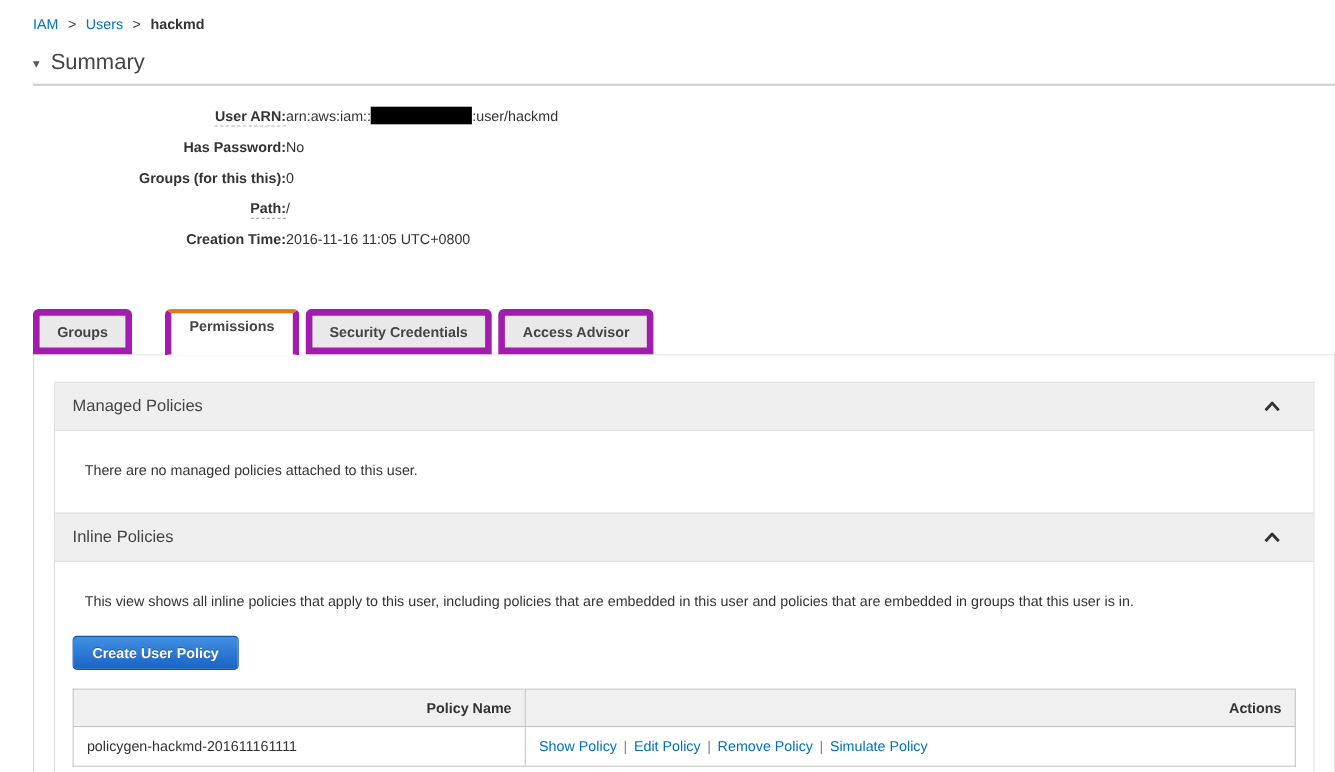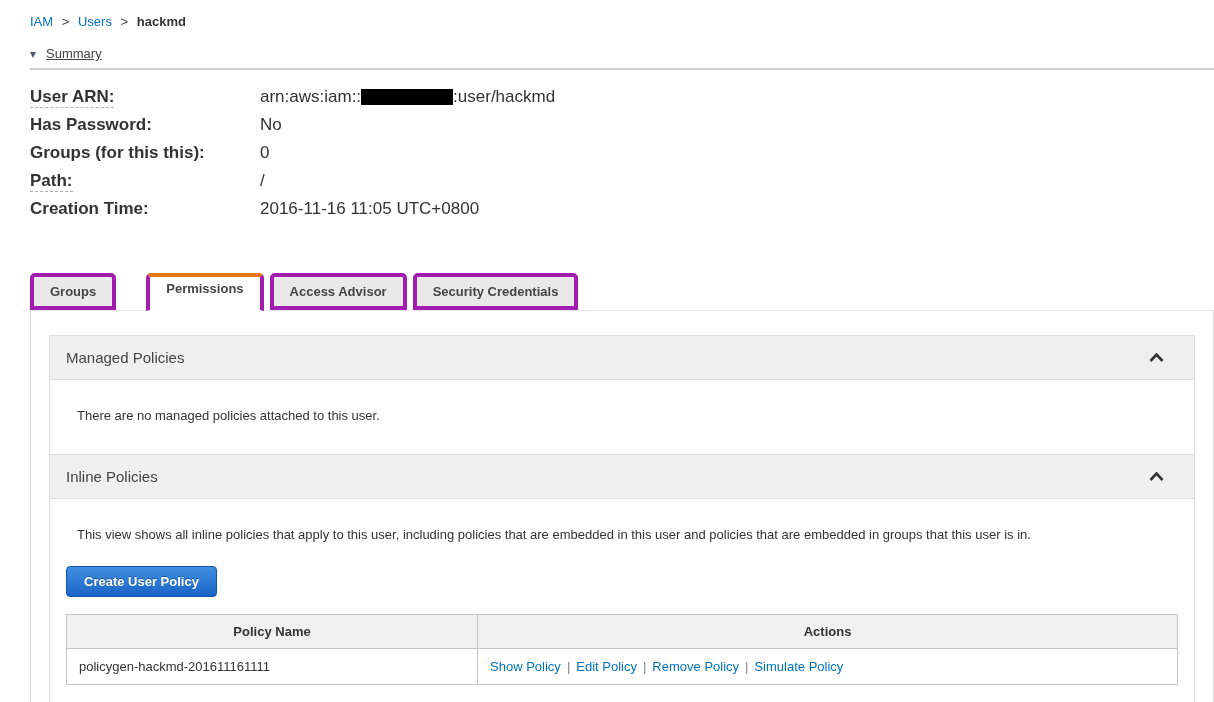--- a/index.html
+++ b/index.html
@@ -13,36 +13,36 @@
 
   
   .breadcrumb { padding: 14px 0 0 30px; font-size: 13px; }
   .crumb-link { color: #0073bb; text-decoration: none; cursor: pointer; text-align: center; }
   .crumb-sep { color: #444; margin: 0 5px; }
   .crumb-current { font-weight: bold; color: #333; }
 
   
   .summary-header { margin: 17px 0 0 30px; display: flex; align-items: center; cursor: pointer; }
   .summary-caret { font-size: 12px; color: #545b64; margin-right: 10px; }
-  .summary-title { font-size: 13px; color: #444; text-decoration: underline; }
+  .summary-title { font-size: 20px; color: #444; }
   .summary-rule { border: none; border-top: 2px solid #cfcfcf; margin: 7px 0 0 30px; }
 
   
-  .fields { margin: 13px 0 4px 30px; font-size: 17px; }
+  .fields { margin: 13px 0 4px 30px; font-size: 13px; text-align: right; }
   .field-row { display: flex; align-items: center; height: 28px; }
   .field-label { width: 230px; font-weight: bold; color: #333; }
   .field-label .tip { border-bottom: 1px dashed #b0b0b0; padding-bottom: 1px; }
   .field-value { color: #333; display: flex; align-items: center; }
   .redacted-box { display: inline-block; width: 92px; height: 16px; background: #000; vertical-align: middle; }
 
   
   .tabs { margin: 50px 0 0 30px; display: flex; position: relative; z-index: 2; }
   .tab {
     background: #e9e9e9;
-    border: 4px solid #a21caf;
+    border: 6px solid #a21caf;
     border-radius: 5px 5px 0 0;
     padding: 7px 16px;
     font-size: 13px; font-weight: bold; color: #444;
     margin-right: 6px; cursor: pointer;
     line-height: 15px;
   }
   .tab.active {
     background: #fff;
     border-top: 4px solid #e47911;
     border-bottom: 1px solid #fff;
@@ -90,21 +90,21 @@
   
   .policy-table {
     width: 100%;
     border-collapse: collapse;
     border: 1px solid #c5c5c5;
     font-size: 13px;
     margin-top: 17px;
   }
   .policy-table th {
     background: #f0f0f0;
-    text-align: center;
+    text-align: right;
     font-weight: bold;
     color: #333;
     padding: 9px 12px;
     border-bottom: 1px solid #c5c5c5;
   }
   .policy-table th + th, .policy-table td + td { border-left: 1px solid #c5c5c5; }
   .policy-table td { padding: 10px 12px; background: #fff; }
   .col-name { width: 37%; }
   .action-link { color: #0073bb; text-decoration: none; cursor: pointer; }
   .action-sep { color: #7a8590; margin: 0 6px; }
@@ -151,22 +151,22 @@
     </div>
     <div class="field-row">
       <div class="field-label">Creation Time:</div>
       <div class="field-value">2016-11-16 11:05 UTC+0800</div>
     </div>
   </div>
 
   <div class="tabs">
     <div class="tab">Groups</div>
     <div class="tab active">Permissions</div>
+    <div class="tab">Security Credentials</div>
     <div class="tab">Access Advisor</div>
-    <div class="tab">Security Credentials</div>
   </div>
 
   <div class="tab-panel">
     <div class="sections-box">
 
       <div class="section-header">
         <span>Managed Policies</span>
         <button class="chevron-btn">
           <span>
             <svg width="15" height="9" viewBox="0 0 15 9">

